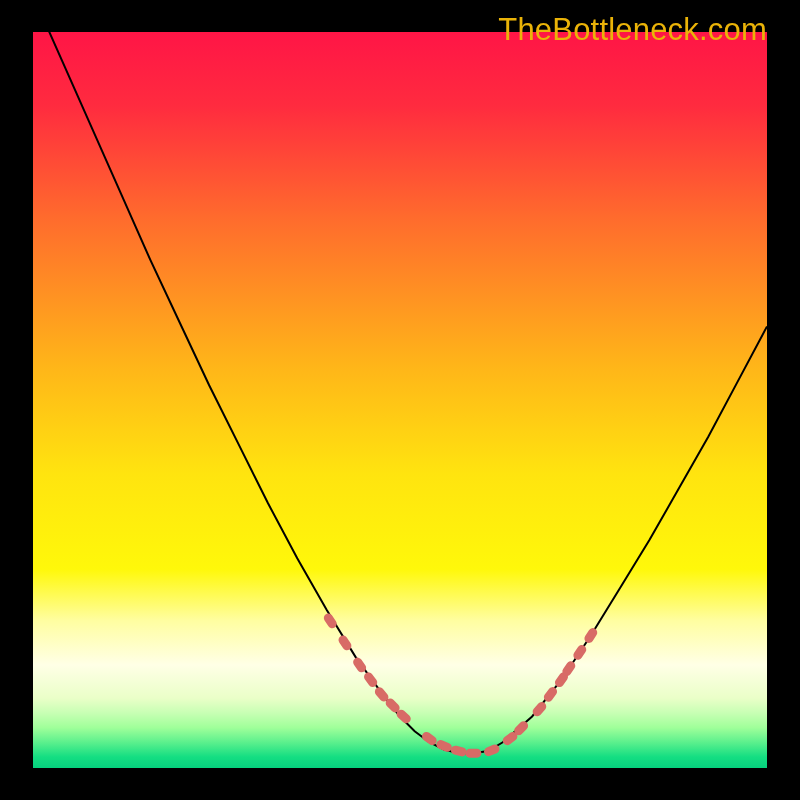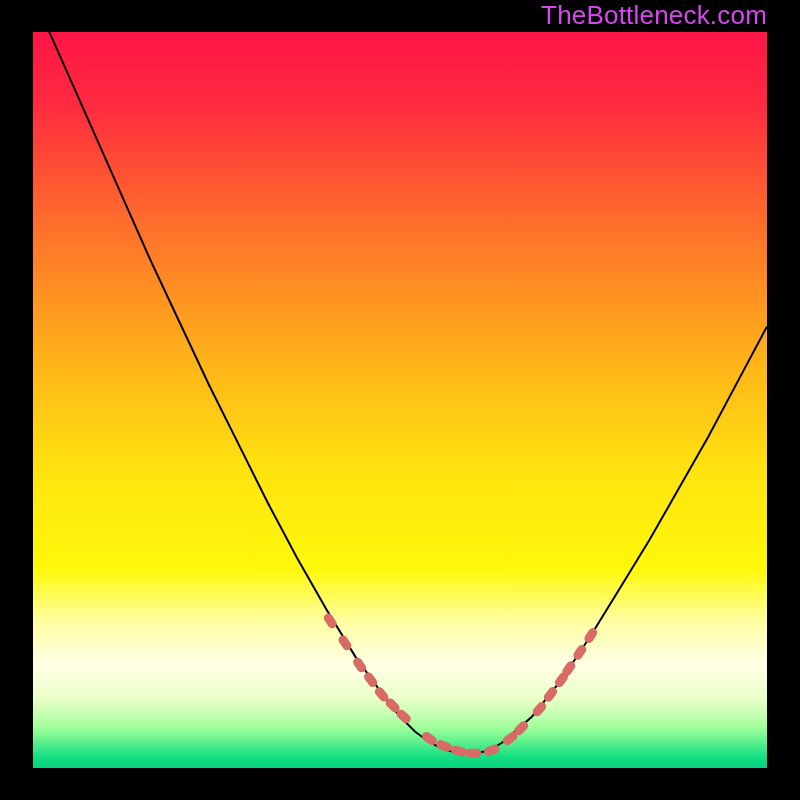--- a/index.html
+++ b/index.html
@@ -35,26 +35,26 @@
   }
   .curve {
     position: absolute;
     left: 0;
     top: 0;
     width: 734px;
     height: 736px;
   }
   .watermark {
     position: absolute;
-    top: 0;
+    top: 12px;
     right: 33px;
     font-family: Arial, Helvetica, sans-serif;
-    font-size: 26px;
+    font-size: 31px;
     font-weight: 500;
-    color: #d946ef;
+    color: #eab308;
     letter-spacing: 0.2px;
   }
 </style>
 </head>
 <body>
 
 <div class="frame">
   <div class="plot-area">
     <svg class="gradient" viewBox="0 0 734 736" preserveAspectRatio="none">
       <defs>

